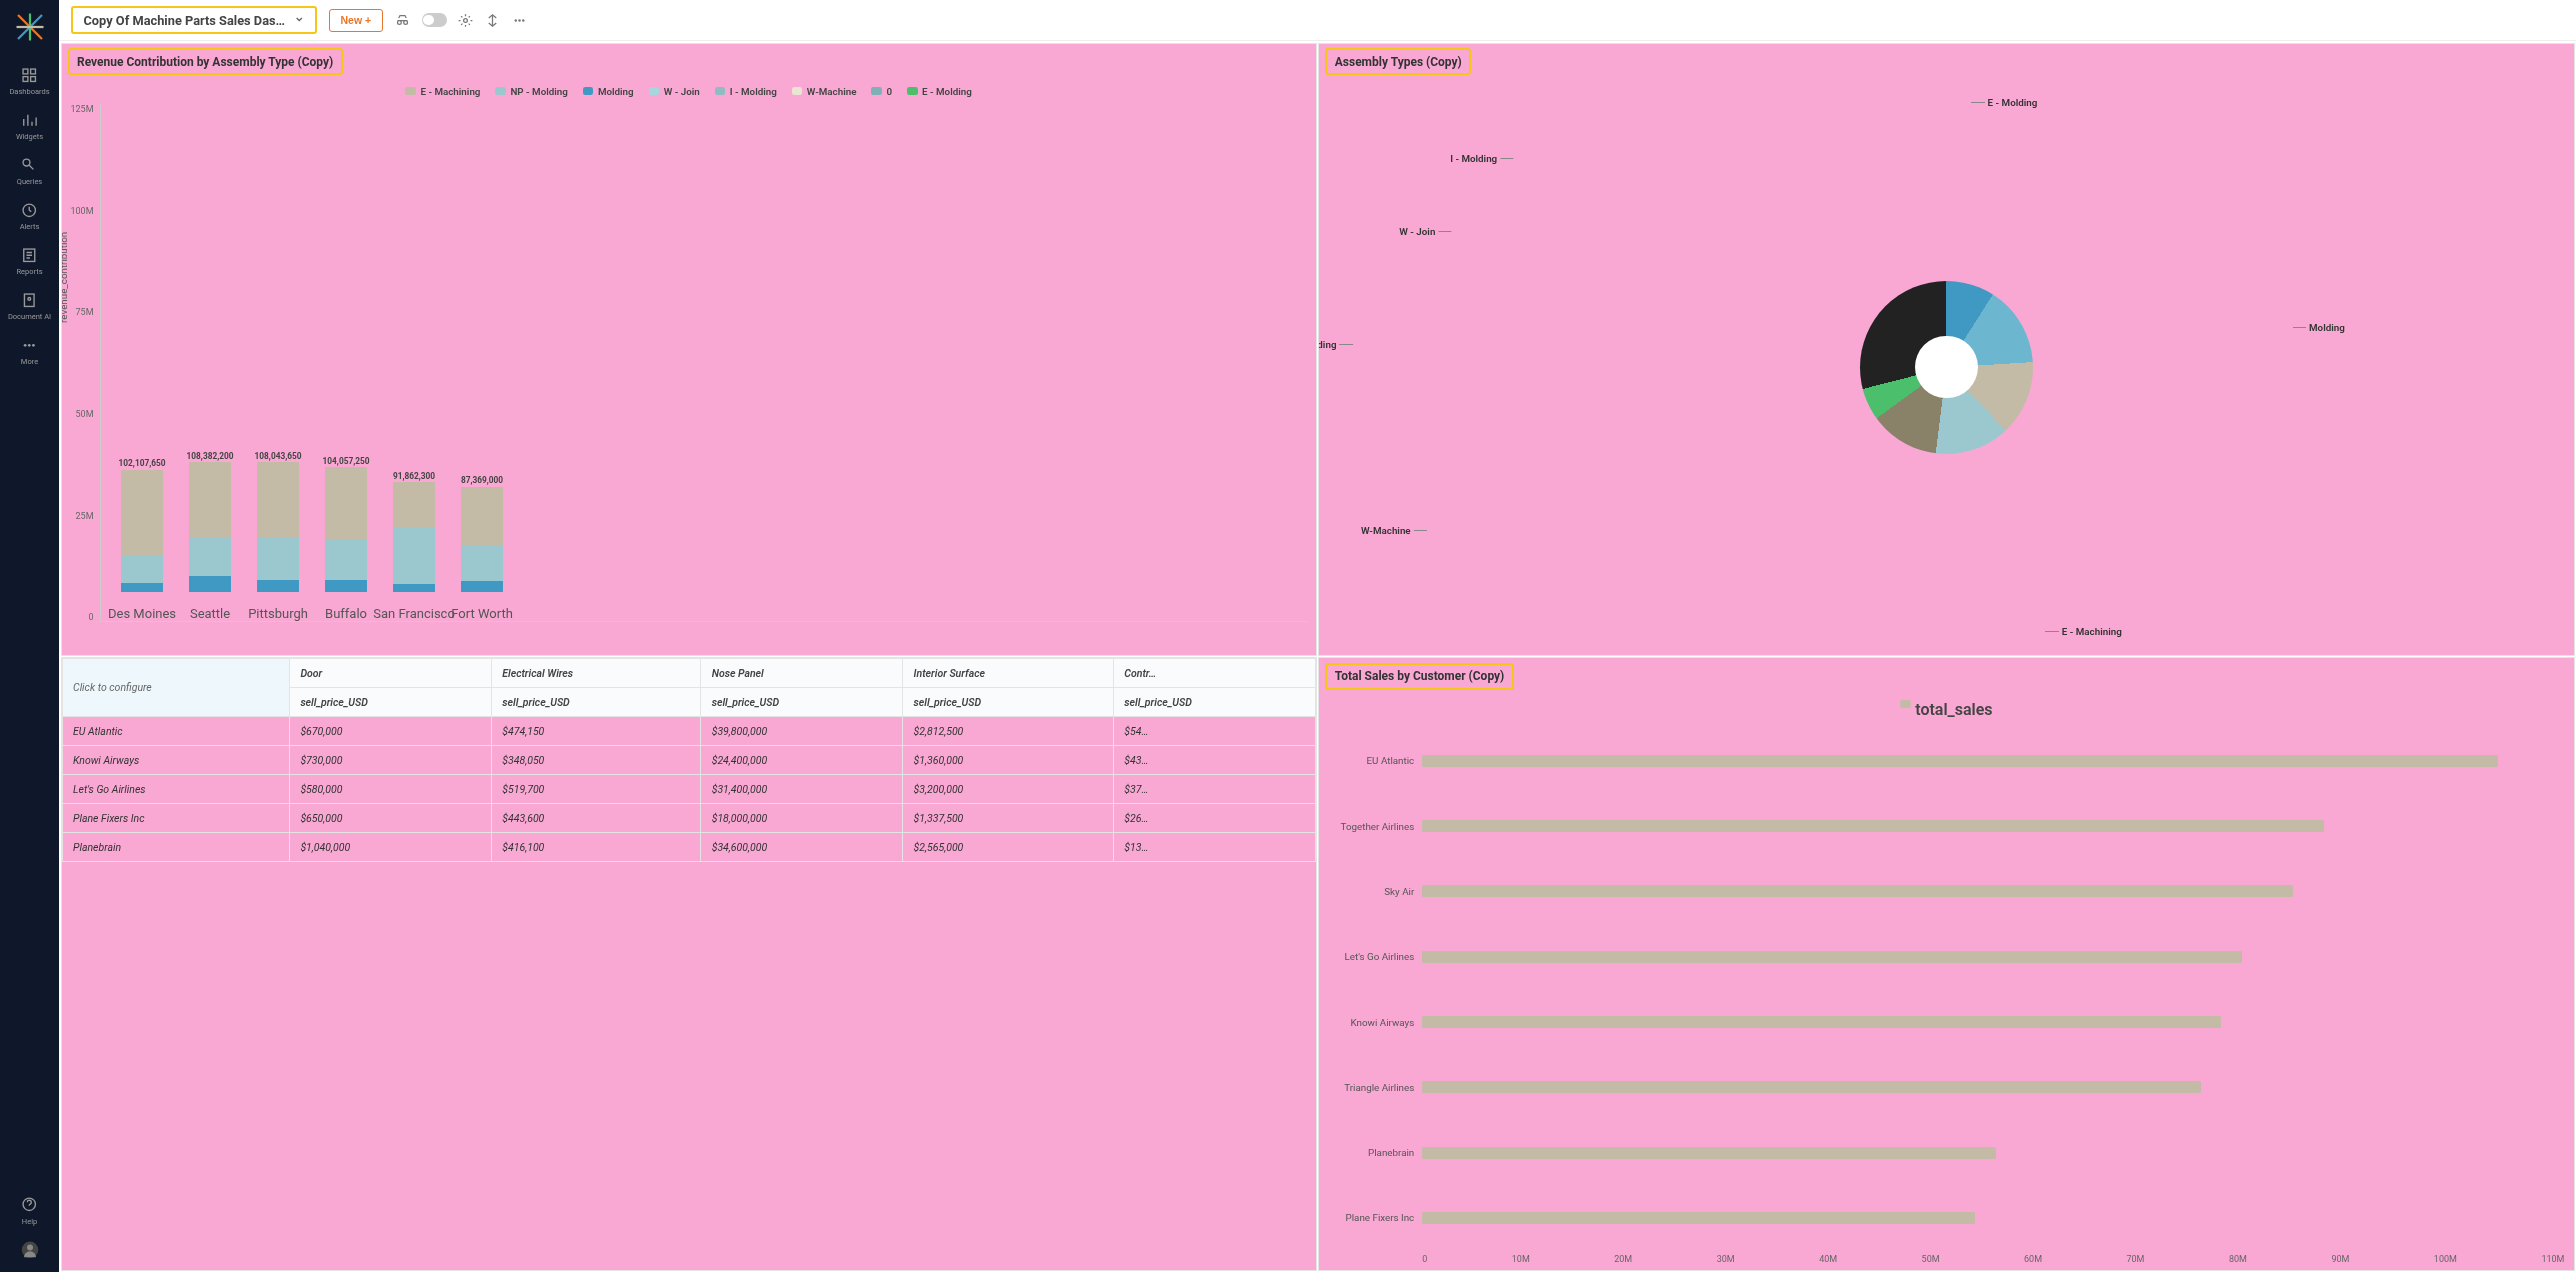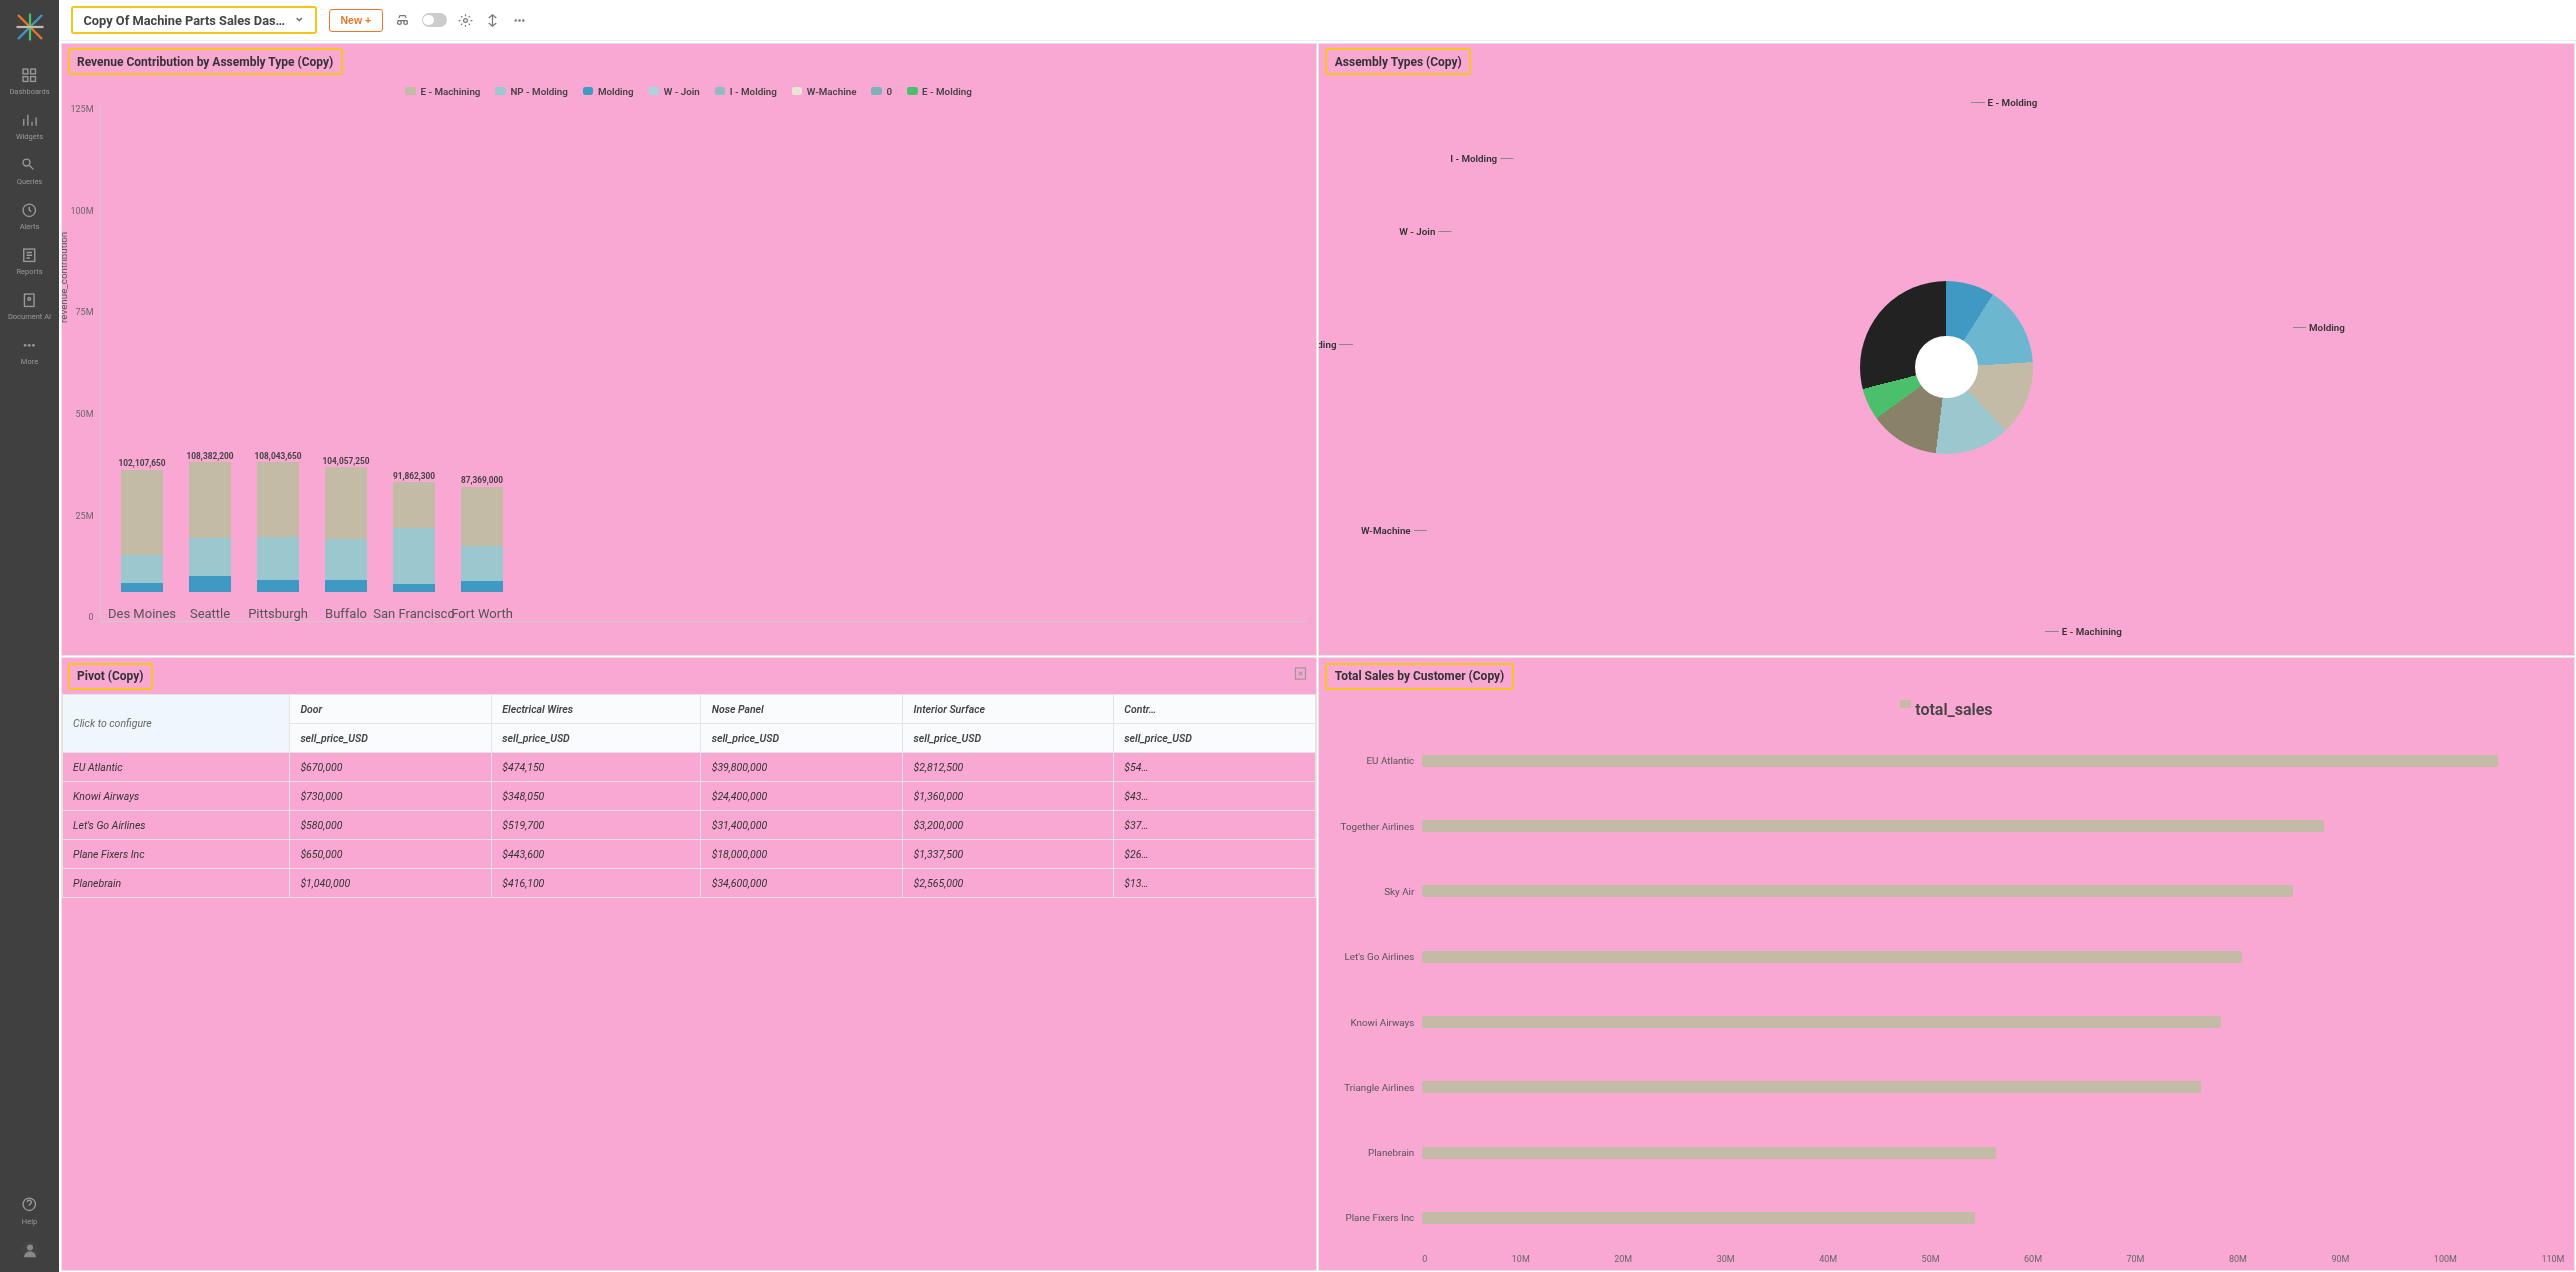--- a/index.html
+++ b/index.html
@@ -1,18 +1,18 @@
 <!DOCTYPE html>
 <html style="font-size:12px"><head>
 <meta charset="utf-8">
 <style>
 * { box-sizing: border-box; margin: 0; padding: 0; }
 body { font-family: -apple-system, BlinkMacSystemFont, "Segoe UI", Roboto, sans-serif; background: #fff; color: #333; overflow: hidden; }
 .app { display: flex; height: 100vh; }
-.sidebar { width: 59px; background: #404040; display: flex; flex-direction: column; align-items: center; padding-top: 12px; gap: 3px; }
+.sidebar { width: 59px; background: #0f172a; display: flex; flex-direction: column; align-items: center; padding-top: 12px; gap: 3px; }
 .logo { width: 30px; height: 30px; margin-bottom: 15px; }
 .nav-item { display: flex; flex-direction: column; align-items: center; color: #999; font-size: 7.5px; padding: 6px 3px; cursor: pointer; width: 100%; gap: 3px; }
 .nav-icon { width: 18px; height: 18px; display: flex; align-items: center; justify-content: center; }
 .nav-spacer { flex: 1; }
 .main { flex: 1; display: flex; flex-direction: column; overflow: hidden; }
 .topbar { display: flex; align-items: center; padding: 6px 12px; gap: 12px; border-bottom: 0.8px solid #eee; }
 .title-wrap { border: 2.3px solid #f5c518; border-radius: 3px; padding: 4.5px 10.5px; display: flex; align-items: center; gap: 7.5px; min-width: 240px; }
 .dash-title { font-weight: 700; color: #444; font-size: 12.8px; white-space: nowrap; overflow: hidden; text-overflow: ellipsis; max-width: 203px; }
 .new-btn { border: 1.5px solid #e8772b; color: #e8772b; background: #fff; padding: 4.5px 10.5px; border-radius: 3px; font-weight: 600; cursor: pointer; font-size: 10.5px; }
 .search-wrap { flex: 1; display: flex; justify-content: center; }
@@ -345,27 +345,20 @@
               </div>
               <div class="donut-label" style="left: 52%; top: 2%;">
                 <span class="donut-line"></span>
                 <span>E - Molding</span>
               </div>
             </div>
         </div>
       </div>
 
       <div class="panel">
-        <div class="panel-header" style="position:relative">
-          <span class="panel-title">Pivot (Copy)</span>
-          <span class="pivot-xls"><svg width="15" height="15" viewBox="0 0 24 24" fill="none" stroke="#999" stroke-width="2">
-                <rect x="4" y="3" width="16" height="18"></rect>
-                <path d="M9 9l6 6M15 9l-6 6"></path>
-              </svg></span>
-        </div>
         <div class="panel-body" style="padding:0">
           <div class="pivot-scroll">
             <table class="pivot-table" id="pivot-table">
                 <thead>
                   <tr>
                     <th rowspan="2">Click to configure</th>
                     <th>Door</th>
                     <th>Electrical Wires</th>
                     <th>Nose Panel</th>
                     <th>Interior Surface</th>

